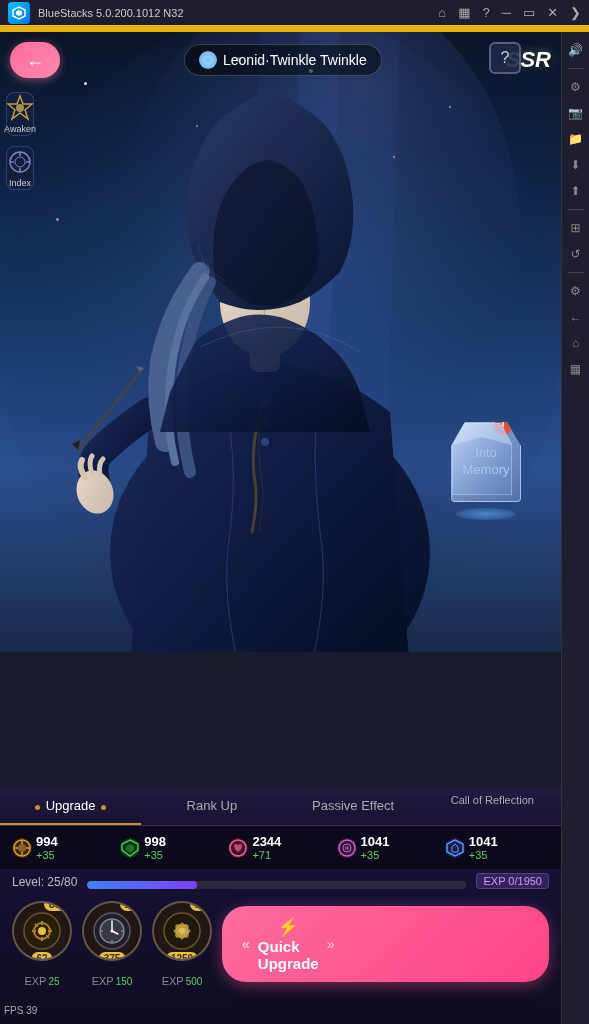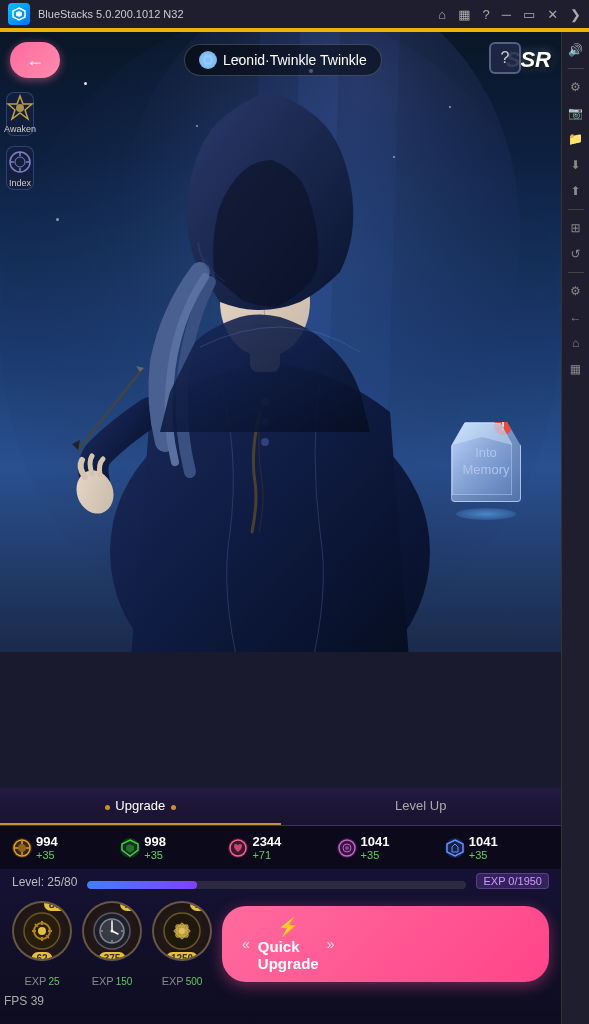--- a/index.html
+++ b/index.html
@@ -15,21 +15,21 @@
     
     .bs-topbar {
       height: 32px;
       background: #1e1e2e;
       display: flex;
       align-items: center;
       justify-content: space-between;
       padding: 0 8px;
       position: relative;
       z-index: 100;
-      border-bottom: 4px solid #eab308;
+      border-bottom: 7px solid #eab308;
     }
     .bs-topbar-left {
       display: flex;
       align-items: center;
       gap: 8px;
     }
     .bs-logo {
       width: 22px;
       height: 22px;
       background: linear-gradient(135deg, #00c6ff, #0072ff);
@@ -505,24 +505,24 @@
       font-weight: bold;
     }
     .quick-upgrade-arrows {
       color: rgba(255,255,255,0.8);
       font-size: 14px;
     }
 
     
     .fps-counter {
       position: absolute;
-      bottom: 16px;
+      bottom: 8px;
       left: 4px;
       color: #aaa;
-      font-size: 12px;
+      font-size: 10px;
       z-index: 200;
     }
   </style>
 </head>
 <body>
 
 <div class="bs-topbar">
   <div class="bs-topbar-left">
     <div class="bs-logo">
       <svg width="14" height="14" viewBox="0 0 14 14">
@@ -734,21 +734,27 @@
 
   <div class="bottom-panel">
 
     <div class="tabs-row">
       <div class="tab active">
         <span class="tab-dot"></span>
         <span>Upgrade</span>
         <span class="tab-dot"></span>
       </div>
       <div class="tab">
-        <span>Level Up</span>
+        <span>Rank Up</span>
+      </div>
+      <div class="tab">
+        <span>Passive Effect</span>
+      </div>
+      <div class="tab" style="font-size:11px;padding:6px 2px;">
+        <span>Call of Reflection</span>
       </div>
     </div>
 
     <div class="stats-row">
 
       <div class="stat-item">
         <div class="stat-icon" style="background:rgba(230,160,30,0.2);">
           <svg width="18" height="18" viewBox="0 0 18 18">
             <circle cx="9" cy="9" r="8" fill="none" stroke="#e8a020" stroke-width="1.5"></circle>
             <circle cx="9" cy="9" r="4" fill="#e8a020" opacity="0.5"></circle>

